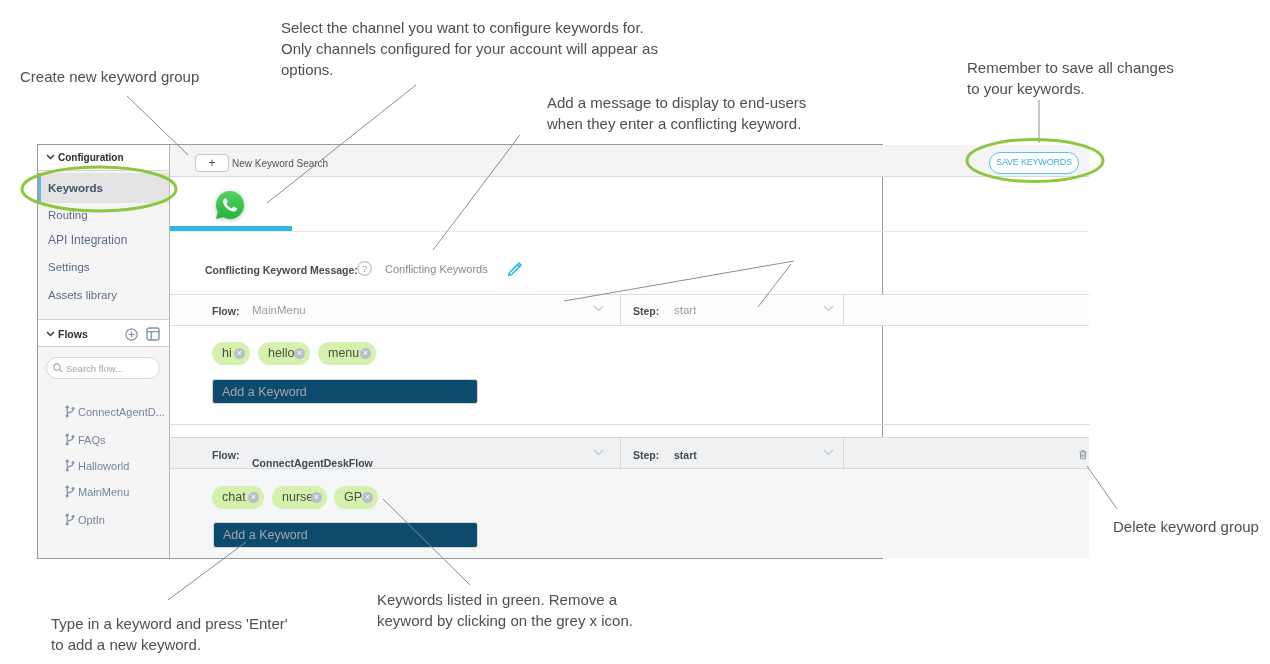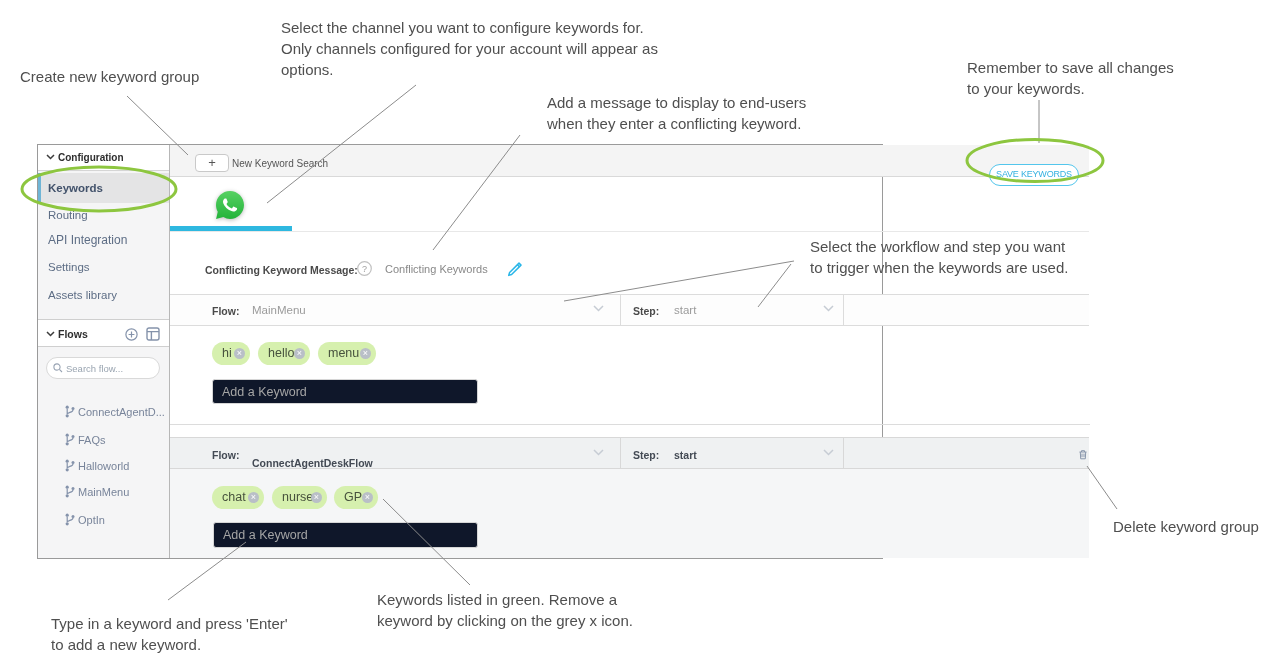--- a/index.html
+++ b/index.html
@@ -15,22 +15,20 @@
 <div id="stage">
 
   <div class="ann" style="left:20px; top:66px;">Create new keyword group</div>
   <div class="ann" style="left:281px; top:17px;">Select the channel you want to configure keywords for.
 Only channels configured for your account will appear as
 options.</div>
   <div class="ann" style="left:547px; top:92px;">Add a message to display to end-users
 when they enter a conflicting keyword.</div>
   <div class="ann" style="left:967px; top:57px;">Remember to save all changes
 to your keywords.</div>
-  <div class="ann" style="left:810px; top:236px;">Select the workflow and step you want
-to trigger when the keywords are used.</div>
   <div class="ann" style="left:1113px; top:516px;">Delete keyword group</div>
   <div class="ann" style="left:51px; top:613px;">Type in a keyword and press 'Enter'
 to add a new keyword.</div>
   <div class="ann" style="left:377px; top:589px;">Keywords listed in green. Remove a
 keyword by clicking on the grey x icon.</div>
 
   <svg class="abs" width="1270" height="664" viewBox="0 0 1270 664" style="left:0; top:0; pointer-events:none; z-index:10;">
     <g stroke="#8c8c8c" stroke-width="1" fill="none">
       <line x1="127" y1="96" x2="188" y2="155"></line>
       <line x1="416" y1="85" x2="267" y2="203"></line>
@@ -126,21 +124,21 @@
             </g>
             <path d="M2.2 3.8v5.4 M8 4.9c0 2.6-5.8 2.3-5.8 4.4" stroke="#8593ab" stroke-width="1.2" fill="none"></path>
           </svg>OptIn</div>
     </div>
 
     <div class="abs" id="main" style="left:132px; top:0; width:919px; height:413px;">
 
       <div class="abs" style="left:0; top:0; width:919px; height:32px; background:#f4f4f4; border-bottom:1px solid #d9d9d9;"></div>
       <div class="abs" style="left:25px; top:9px; width:34px; height:18px; background:#fff; border:1px solid #c9c9c9; border-radius:4px; text-align:center; font-size:13px; line-height:16px; color:#555;">+</div>
       <div class="abs" style="left:62px; top:13px; font-size:10px; color:#565656;">New Keyword Search</div>
-      <div class="abs" style="left:819px; top:19px; width:90px; height:22px; background:#fff; border:1.5px solid #53c6ec; border-radius:11px; text-align:center; font-size:9px; line-height:19px; color:#35b1e0; white-space:nowrap; letter-spacing:-0.2px;">SAVE KEYWORDS</div>
+      <div class="abs" style="left:819px; top:7px; width:90px; height:22px; background:#fff; border:1.5px solid #53c6ec; border-radius:11px; text-align:center; font-size:9px; line-height:19px; color:#35b1e0; white-space:nowrap; letter-spacing:-0.2px;">SAVE KEYWORDS</div>
 
       <svg class="abs" style="left:46px; top:46px; filter:drop-shadow(0 1px 2px rgba(0,0,0,0.28));" width="28" height="28" viewBox="0 0 24 24">
         <defs>
             <linearGradient id="wg" x1="0" y1="0" x2="0" y2="1">
               <stop offset="0" stop-color="#57d163"></stop>
               <stop offset="1" stop-color="#23b33a"></stop>
             </linearGradient>
           </defs>
         <path fill="url(#wg)" d="M12 0C5.4 0 0 5.4 0 12c0 2.12.55 4.1 1.52 5.84L.06 23.94l6.25-1.64A11.9 11.9 0 0 0 12 24c6.6 0 12-5.4 12-12S18.6 0 12 0z"></path>
         <path fill="#fff" d="M17.472 14.382c-.297-.149-1.758-.867-2.03-.967-.273-.099-.471-.148-.67.15-.197.297-.767.966-.94 1.164-.173.199-.347.223-.644.075-.297-.15-1.255-.463-2.39-1.475-.883-.788-1.48-1.761-1.653-2.059-.173-.297-.018-.458.13-.606.134-.133.298-.347.446-.52.149-.174.198-.298.298-.497.099-.198.05-.371-.025-.52-.075-.149-.669-1.612-.916-2.207-.242-.579-.487-.5-.669-.51-.173-.008-.371-.01-.57-.01-.198 0-.52.074-.792.372-.272.297-1.04 1.016-1.04 2.479 0 1.462 1.065 2.875 1.213 3.074.149.198 2.096 3.2 5.077 4.487.709.306 1.262.489 1.694.625.712.227 1.36.195 1.871.118.571-.085 1.758-.719 2.006-1.413.248-.694.248-1.289.173-1.413-.074-.124-.272-.198-.57-.347"></path>
@@ -206,16 +204,16 @@
     </div>
   </div>
 
 <style>
   .flowitem { position:absolute; left:27px; font-size:11px; color:#78849a; white-space:nowrap; }
   
   .chip { position:absolute; height:23px; background:#d6f0ae; border-radius:11.5px;
     font-size:12.5px; color:#47523d; line-height:23px; padding-left:10px; }
   .chip::after { content:"×"; position:absolute; right:5px; top:6px; width:11px; height:11px;
     border-radius:50%; background:#b9bfc7; color:#fff; font-size:9px; line-height:11px; text-align:center; }
-  .input { background:#0f172a; border:1px solid #d6d6d6; border-radius:3px;
+  .input { background:#0c4a6e; border:1px solid #d6d6d6; border-radius:3px;
     font-size:12.5px; color:#a5a5a5; line-height:24px; padding-left:9px; }
 </style>
 </div>
 
 </body></html>

